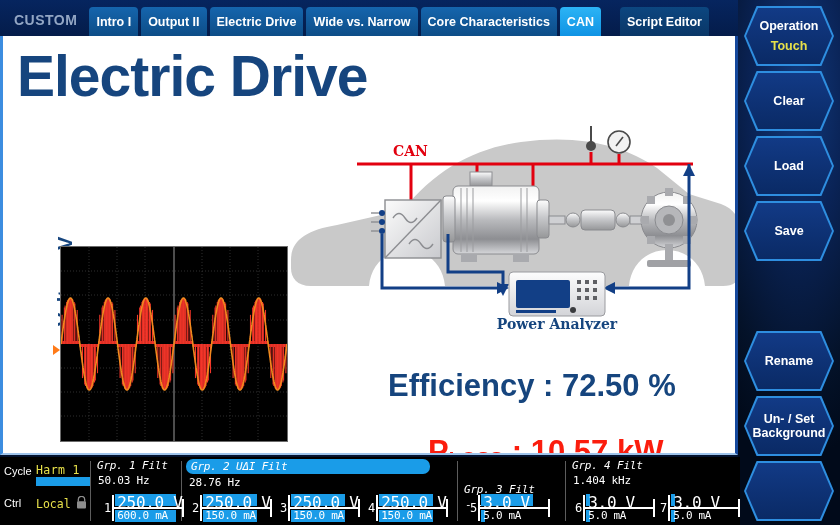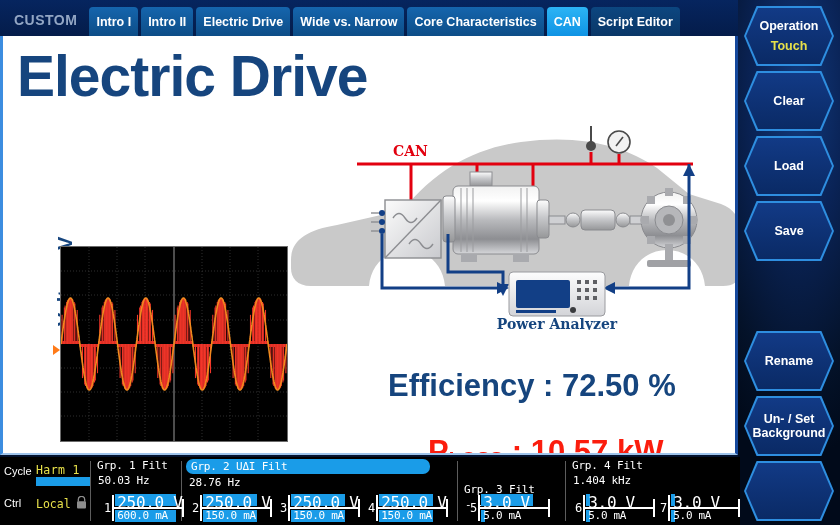--- a/index.html
+++ b/index.html
@@ -42,20 +42,21 @@
     background: linear-gradient(180deg,#1565ad 0%, #0d4d87 100%);
     cursor: pointer;
   }
   .tab.t-active {
     background: #19a3ee;
     background: linear-gradient(180deg,#2cb4f5 0%, #0f93e4 100%);
     color:#ffffff;
   }
   .tab.t-last {
     background: linear-gradient(180deg,#0c4680 0%, #0a3767 100%);
+    margin-left: 16px;
   }
 
   
   #panel {
     position: absolute; left: 0px; top: 36px;
     width: 738px; height: 419px;
     background: #ffffff;
     border-left: 3px solid #3c8de0;
     border-right: 3px solid #15489c;
     border-bottom: 2px solid #9ec3ea;
@@ -154,20 +155,21 @@
   .cyc-bar { position:absolute; left:36px; top:20px; width:54px; height:9px; background:#1a9ce8; }
   .ctrl-label { position:absolute; left:4px; top:40px; font-family:"Liberation Sans",sans-serif; font-size:11px; color:#ffffff;}
   .ctrl-val { position:absolute; left:36px; top:40px; font-size:11.5px; color:#e8e14a;}
   .lock { position:absolute; left:76px; top:39px; width:11px; height:13px;}
 
   .grp { position:absolute; top:2px; }
   .grp-title {
     font-family:"DejaVu Sans Mono", monospace;
     font-size:11px; color:#ffffff; white-space:nowrap; padding-left:2px;
     letter-spacing:-0.2px;
+    font-style:italic;
   }
   .grp-title.hl { background:#1a9ce8; color:#ffffff; border-radius:7px; padding:1px 4px 1px 5px; }
   .grp-freq { font-family:"DejaVu Sans Mono", monospace; font-size:11px; color:#ffffff; margin-top:2px; padding-left:3px; letter-spacing:-0.2px;}
 
   .chrow { position:absolute; top:36px; display:flex; align-items:center; }
   .chnum { font-family:"DejaVu Sans Mono", monospace; font-size:12px; color:#ffffff; margin-right:1px;}
   .chbox { position:relative; width:72px; height:30px; }
   .chbox .vtick { position:absolute; left:0; top:2px; width:2px; height:26px; background:#ffffff;}
   .chbox .mid { position:absolute; left:0; top:14px; width:100%; height:2px; background:#ffffff;}
   .chbox .etick { position:absolute; right:0; top:6px; width:2px; height:18px; background:#ffffff;}
@@ -178,21 +180,21 @@
 </style>
 </head>
 <body>
 
 <div id="app">
 
   <div id="tabbar">
     <div id="custom-label">CUSTOM</div>
     <div id="tabs-host" style="display:flex;align-items:flex-end;">
         <div class="tab">Intro I</div>
-        <div class="tab">Intro II</div>
+        <div class="tab">Output II</div>
         <div class="tab">Electric Drive</div>
         <div class="tab">Wide vs. Narrow</div>
         <div class="tab">Core Characteristics</div>
         <div class="tab t-active">CAN</div>
         <div class="tab t-last">Script Editor</div>
       </div>
   </div>
 
   <div id="panel">
 

